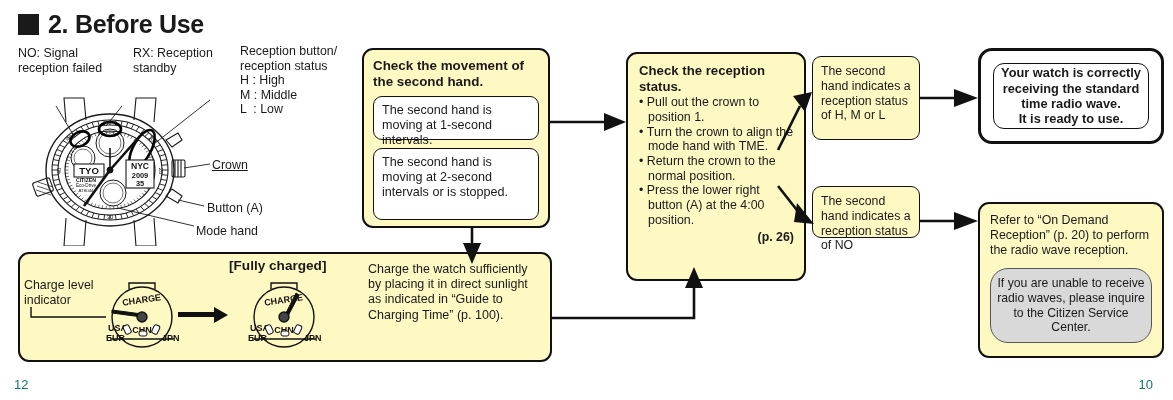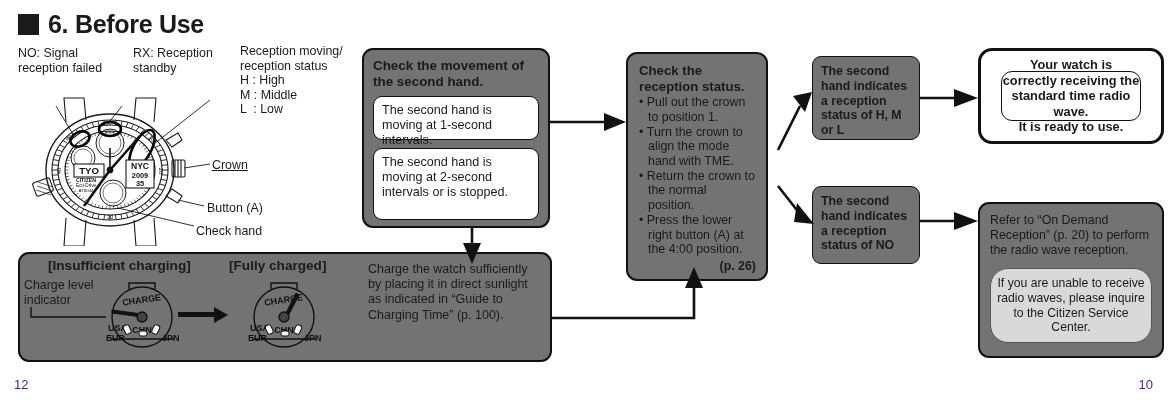--- a/index.html
+++ b/index.html
@@ -26,25 +26,25 @@
   #lbl-crown { left: 212px; top: 158px; text-decoration: underline; }
   #lbl-btn   { left: 207px; top: 201px; }
   #lbl-mode  { left: 196px; top: 224px; }
 
   
   #watch { position: absolute; left: 14px; top: 96px; }
 
   
   .box {
     position: absolute;
-    background: #737373;
+    background: #fef9c3;
     border: 2.4px solid #111;
     border-radius: 11px;
   }
-  .box.thin { border-width: 1.6px; border-radius: 9px; font-weight: bold; }
+  .box.thin { border-width: 1.6px; border-radius: 9px; }
   .inner {
     border: 1.6px solid #111;
     border-radius: 9px;
     background: #fff;
   }
 
   
   #box-move { left: 362px; top: 48px; width: 188px; height: 180px; padding: 8px 9px; }
   #box-move .ttl { font-size: 13.4px; font-weight: bold; line-height: 16px; margin-bottom: 6px; }
   #box-move .inner { padding: 6px 8px; font-size: 12.6px; line-height: 15.2px; }
@@ -57,36 +57,36 @@
   #chg-ttl-insuf { left: 48px; top: 258px; }
   #chg-ttl-full  { left: 229px; top: 258px; }
   #chg-lead { position: absolute; left: 24px; top: 278px; font-size: 12.4px; line-height: 14.6px; width: 92px; }
   #chg-text { position: absolute; left: 368px; top: 262px; width: 170px; font-size: 12.5px; line-height: 15.2px; }
   #chg-dial-1 { position: absolute; left: 96px; top: 281px; }
   #chg-dial-2 { position: absolute; left: 238px; top: 281px; }
   #chg-arrow  { position: absolute; left: 178px; top: 306px; }
   #chg-ind-line { position: absolute; left: 30px; top: 306px; }
 
   
-  #box-recep { left: 626px; top: 52px; width: 142px; height: 229px; padding: 9px 10px 6px 11px; }
+  #box-recep { left: 626px; top: 52px; width: 180px; height: 229px; padding: 9px 10px 6px 11px; }
   #box-recep .ttl { font-size: 13.2px; font-weight: bold; line-height: 15.6px; }
   #box-recep ul { list-style: none; margin-top: 1px; }
   #box-recep li { font-size: 12.4px; line-height: 14.7px; padding-left: 9px; text-indent: -9px; }
   #box-recep li::before { content: "\2022\00a0"; }
   #box-recep .pg { font-size: 12.4px; font-weight: bold; text-align: right; margin-top: 2px; }
 
   
   #box-hml { left: 812px; top: 56px; width: 108px; height: 84px; padding: 7px 8px; }
-  #box-no  { left: 812px; top: 186px; width: 108px; height: 78px; padding: 7px 8px; }
+  #box-no  { left: 812px; top: 186px; width: 108px; height: 52px; padding: 7px 8px; }
   .ind-txt { font-size: 12.3px; line-height: 14.8px; }
 
   
   #box-ok {
     left: 978px; top: 48px; width: 186px; height: 96px;
-    border: 3px solid #111; border-radius: 14px; padding: 20px; background: #fff;
+    border: 3px solid #111; border-radius: 14px; padding: 12px; background: #fff;
     position: absolute;
   }
   #box-ok .inner2 {
     width: 100%; height: 100%;
     border: 1.5px solid #111; border-radius: 11px;
     display: flex; align-items: center; justify-content: center;
     text-align: center;
   }
   #box-ok .txt { font-size: 12.8px; font-weight: bold; line-height: 15.4px; }
 
@@ -101,52 +101,52 @@
     padding: 7px 6px;
     text-align: center;
     font-size: 12.2px;
     line-height: 14.8px;
   }
 
   
   #wires { position: absolute; left: 0; top: 0; pointer-events: none; }
 
   
-  .pgnum { position: absolute; bottom: 8px; font-size: 13px; color: #4c1d95; }
+  .pgnum { position: absolute; bottom: 8px; font-size: 13px; color: #0f766e; }
   #pg-left { left: 14px; }
   #pg-right { right: 20px; }
 </style>
 </head>
 <body>
 
 <div id="page">
 
   <div class="hdr">
     <span class="hdr-sq"></span>
-    <span class="hdr-txt">6. Before Use</span>
+    <span class="hdr-txt">2. Before Use</span>
   </div>
 
   <div class="lbl" id="lbl-no">
     <span style="white-space:pre-line">NO: Signal
 reception failed</span>
   </div>
   <div class="lbl" id="lbl-rx">
     <span style="white-space:pre-line">RX: Reception
 standby</span>
   </div>
   <div class="lbl" id="lbl-lvl">
-    <div style="white-space:pre-line">Reception moving/
+    <div style="white-space:pre-line">Reception button/
 reception status</div>
     <div class="lvl-row">H : High</div>
     <div class="lvl-row">M : Middle</div>
     <div class="lvl-row">L  : Low</div>
   </div>
   <div class="lbl" id="lbl-crown">Crown</div>
   <div class="lbl" id="lbl-btn">Button (A)</div>
-  <div class="lbl" id="lbl-mode">Check hand</div>
+  <div class="lbl" id="lbl-mode">Mode hand</div>
 
   <svg id="watch" width="210" height="150" viewBox="0 0 210 150">
     <g fill="none" stroke="#1a1a1a" stroke-width="1.1">
 
       <path d="M52,26 L50,2 L70,2 L72,24"></path>
       <path d="M120,24 L122,2 L142,2 L140,26"></path>
 
       <path d="M52,122 L50,150 L70,150 L72,124"></path>
       <path d="M120,124 L122,150 L142,150 L140,122"></path>
 
@@ -364,21 +364,20 @@
     <div class="ttl">Check the movement of the second hand.</div>
     <div class="inner" id="sub-1s">
       <span>The second hand is moving at 1-second intervals.</span>
     </div>
     <div class="inner" id="sub-2s">
       <span>The second hand is moving at 2-second intervals or is stopped.</span>
     </div>
   </div>
 
   <div class="box" id="box-charge"></div>
-  <div class="chg-ttl" id="chg-ttl-insuf">[Insufficient charging]</div>
   <div class="chg-ttl" id="chg-ttl-full">[Fully charged]</div>
   <div id="chg-lead" style="white-space:pre-line">Charge level
 indicator</div>
   <div id="chg-text">Charge the watch sufficiently by placing it in direct sunlight as indicated in “Guide to Charging Time” (p. 100).</div>
 
   <svg id="chg-ind-line" width="78" height="14">
     <path d="M1,1 L1,11 L76,11" stroke="#111" stroke-width="1.4" fill="none"></path>
   </svg>
 
   <svg id="chg-dial-1" width="92" height="74" viewBox="0 0 92 74">

